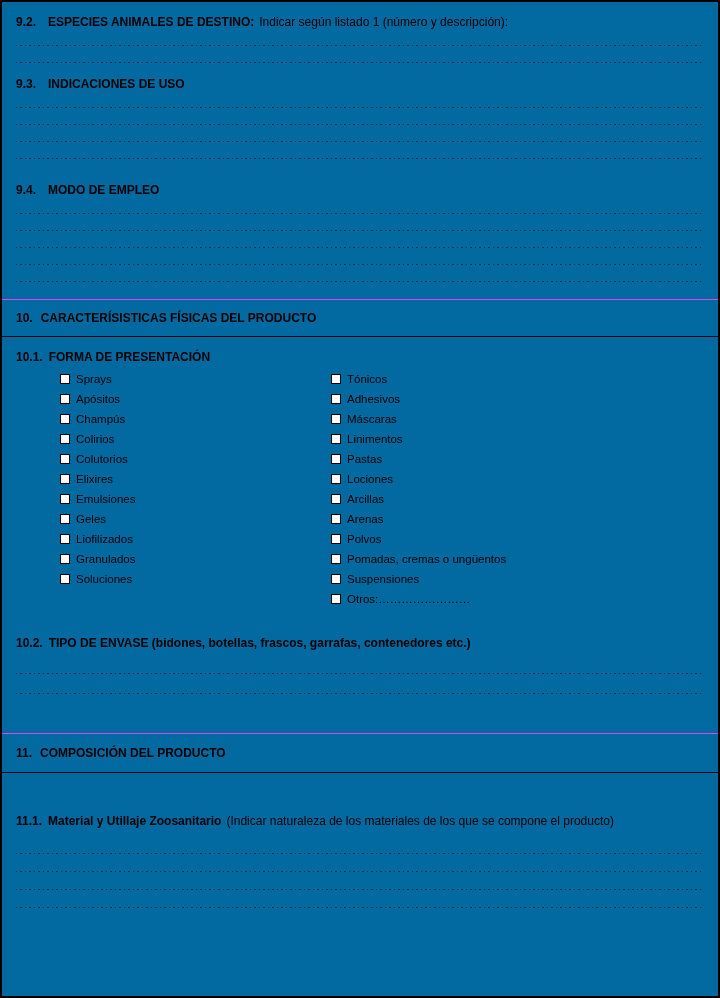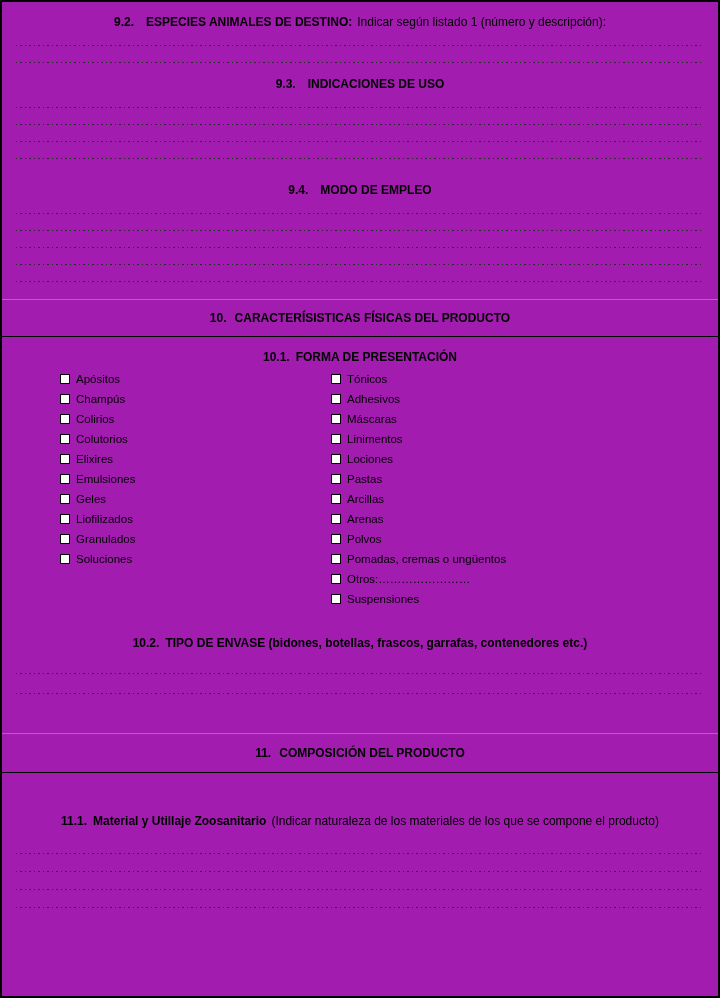--- a/index.html
+++ b/index.html
@@ -1,19 +1,19 @@
 <!DOCTYPE html>
 <html><head>
 <meta charset="utf-8">
 <style>
   * { margin:0; padding:0; box-sizing:border-box; }
   html, body { background:#fff; }
   body { width:720px; font-family:"Liberation Sans", sans-serif; color:#000; }
 
-  .page { width:720px; height:998px; border:2px solid #000; background:#a21caf; overflow:hidden;text-align:center; }
+  .page { width:720px; height:998px; border:2px solid #000; background:#0369a1; overflow:hidden; }
   .pad { padding-left:14px; padding-right:14px; }
 
   .heading { font-size:12px; font-weight:bold; line-height:16px; }
   .heading .normal { font-weight:normal; }
   .num-lg { margin-right:12px; }
   .num-md { margin-right:8px; }
   .num-sm { margin-right:6px; }
   .sub { margin-left:5px; }
 
   
@@ -89,20 +89,24 @@
 
   <div class="banner banner10">
     <div class="heading"><span class="num-md">10.</span><span>CARACTERÍSISTICAS FÍSICAS DEL PRODUCTO</span></div>
   </div>
 
   <div class="pad">
     <div class="heading h101"><span class="num-sm">10.1.</span><span>FORMA DE PRESENTACIÓN</span></div>
     <div class="cb-cols">
       <div class="cb-col-left">
 
+          <div class="cb-row">
+            <span class="cb"></span>
+            <span class="cb-label">Sprays</span>
+          </div>
 
           <div class="cb-row">
             <span class="cb"></span>
             <span class="cb-label">Apósitos</span>
           </div>
 
           <div class="cb-row">
             <span class="cb"></span>
             <span class="cb-label">Champús</span>
           </div>
@@ -166,56 +170,56 @@
             <span class="cb-label">Máscaras</span>
           </div>
 
           <div class="cb-row">
             <span class="cb"></span>
             <span class="cb-label">Linimentos</span>
           </div>
 
           <div class="cb-row">
             <span class="cb"></span>
+            <span class="cb-label">Pastas</span>
+          </div>
+
+          <div class="cb-row">
+            <span class="cb"></span>
             <span class="cb-label">Lociones</span>
           </div>
 
           <div class="cb-row">
             <span class="cb"></span>
-            <span class="cb-label">Pastas</span>
-          </div>
-
-          <div class="cb-row">
-            <span class="cb"></span>
             <span class="cb-label">Arcillas</span>
           </div>
 
           <div class="cb-row">
             <span class="cb"></span>
             <span class="cb-label">Arenas</span>
           </div>
 
           <div class="cb-row">
             <span class="cb"></span>
             <span class="cb-label">Polvos</span>
           </div>
 
           <div class="cb-row">
             <span class="cb"></span>
             <span class="cb-label">Pomadas, cremas o ungüentos</span>
           </div>
 
           <div class="cb-row">
             <span class="cb"></span>
+            <span class="cb-label">Suspensiones</span>
+          </div>
+
+          <div class="cb-row">
+            <span class="cb"></span>
             <span class="cb-label">Otros:……………………</span>
-          </div>
-
-          <div class="cb-row">
-            <span class="cb"></span>
-            <span class="cb-label">Suspensiones</span>
           </div>
         </div>
     </div>
   </div>
 
   <div class="pad">
     <div class="heading h102"><span class="num-sm">10.2.</span><span>TIPO DE ENVASE (bidones, botellas, frascos, garrafas, contenedores etc.)</span></div>
     <div class="lines lines102">
       <div class="dotline tall"></div>
       <div class="dotline tall"></div>

